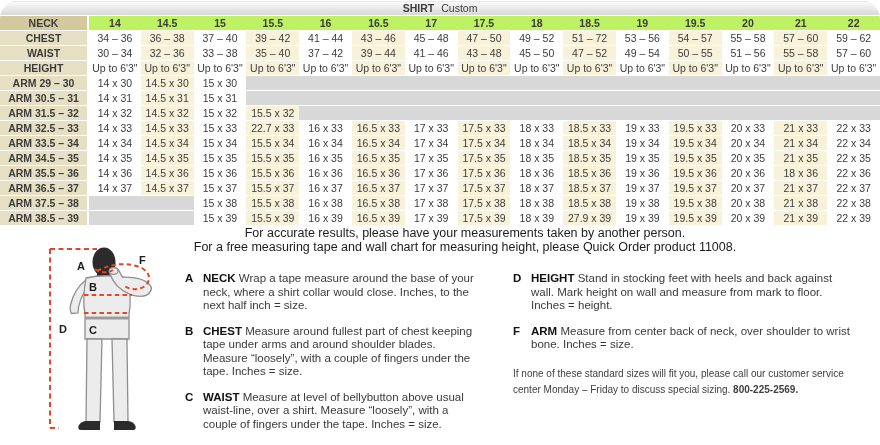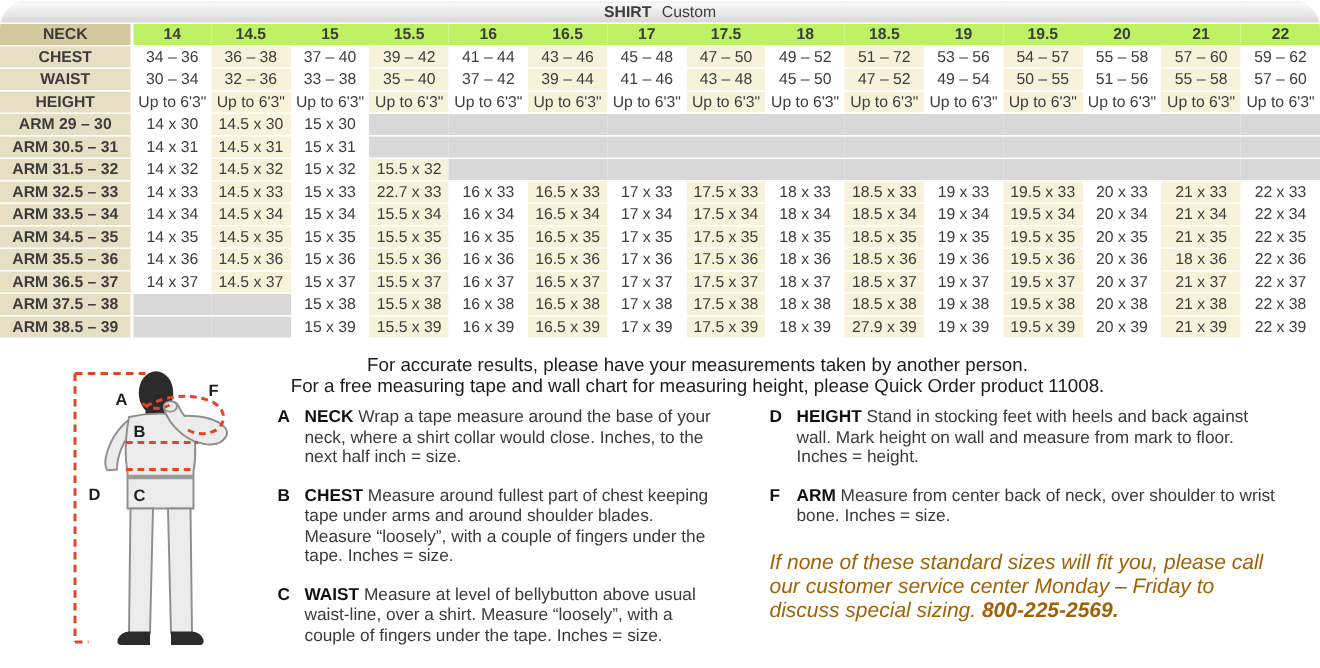--- a/index.html
+++ b/index.html
@@ -15,30 +15,30 @@
   td.titlebar .b{font-weight:bold;margin-right:7px;}
   td.lbl{text-align:left;padding-left:7px;font-weight:bold;background:#e7dfc4;color:#3b3b3b;
          border-right:2px solid #fff;font-size:11px;}
   td.necklbl{background:#d4c89e;}
   td.neck{background:#bef264;font-weight:bold;color:#2e2e2e;}
   td.even{background:#ffffff;}
   td.odd{background:#f8f2da;}
   td.empty{background:#d8d8d8;}
 
   
-  .intro{position:absolute;top:237px;left:60px;width:810px;text-align:center;
+  .intro{position:absolute;top:227px;left:60px;width:810px;text-align:center;
          font-size:12.5px;line-height:13.5px;color:#1c1c1c;}
   .cols{position:absolute;top:272px;left:185px;display:flex;gap:32px;}
   .col1{width:296px;}
   .col2{width:344px;}
   .item{position:relative;padding-left:18px;margin-bottom:12px;font-size:11.5px;
         line-height:13.5px;color:#3a3a3a;}
   .item .letter{position:absolute;left:0;top:0;font-weight:bold;color:#111;}
   .item .term{font-weight:bold;color:#111;}
-  .note{margin-top:14px;font-style:italic;font-size:14px;line-height:16px;color:#a16207;width:338px;}
+  .note{margin-top:14px;font-size:10px;line-height:16px;color:#404040;width:338px;}
   .note .phone{font-weight:bold;}
 
   
   .figure{position:absolute;left:40px;top:242px;width:136px;height:200px;}
   .figlabel{font-weight:bold;font-size:11px;fill:#1d1d1d;font-family:"Liberation Sans",sans-serif;}
 </style>
 </head>
 <body>
 
 <div class="page">

